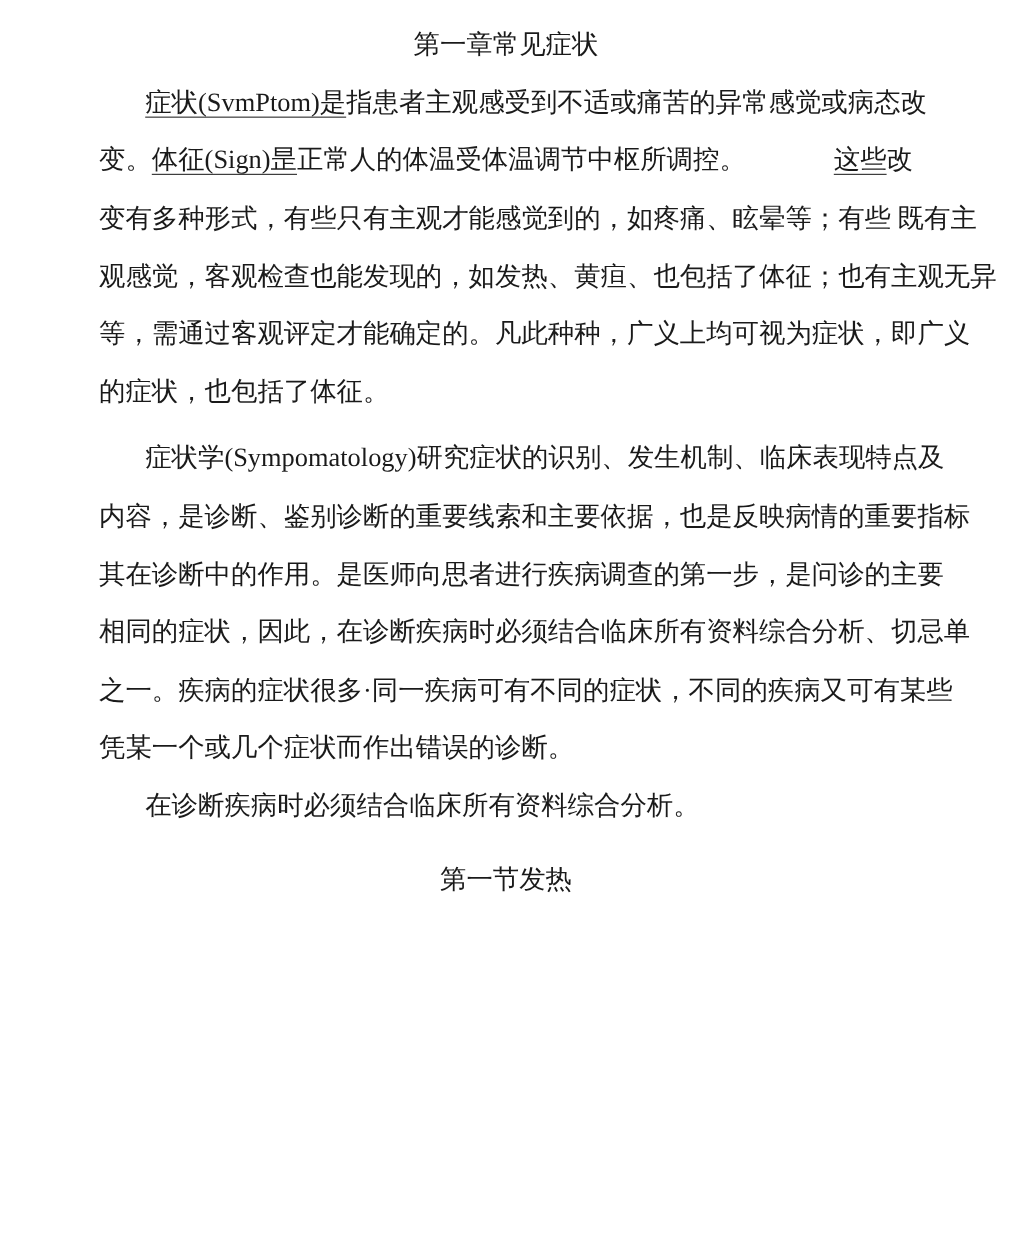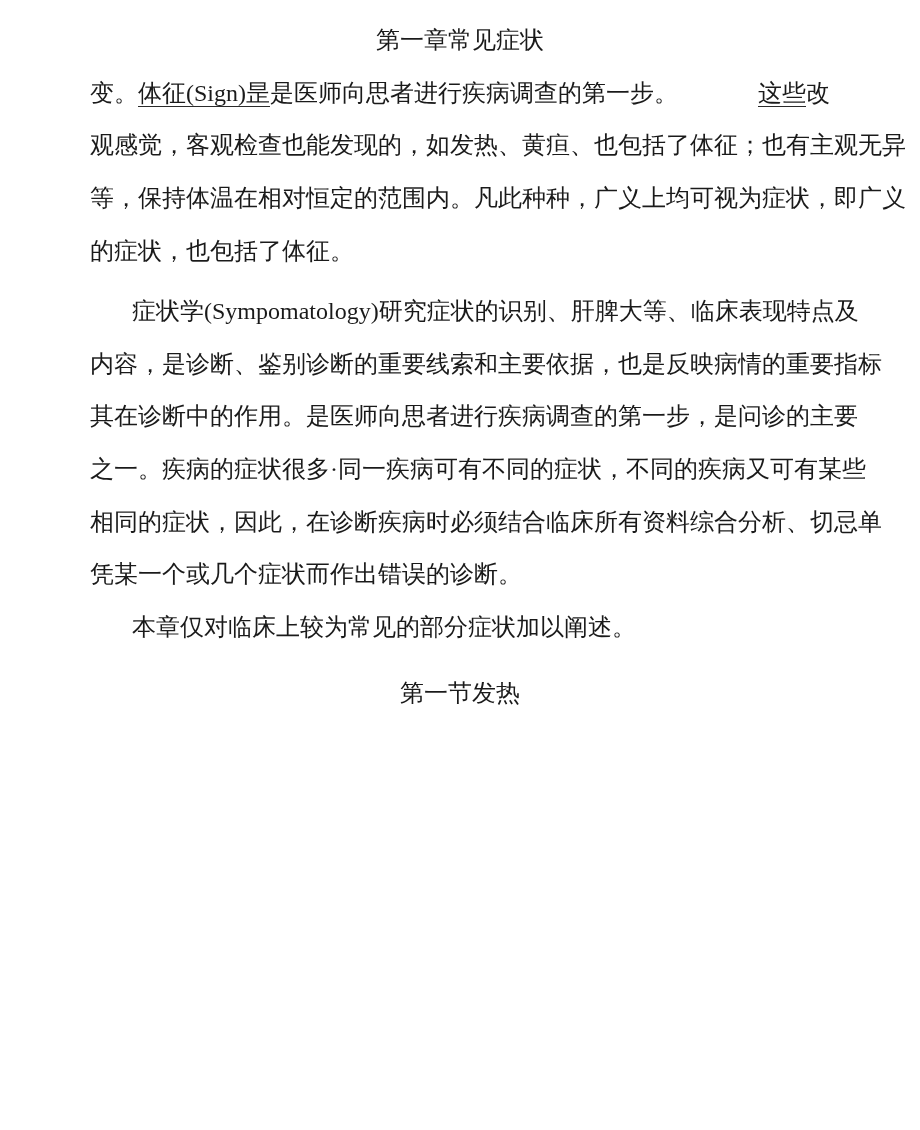--- a/index.html
+++ b/index.html
@@ -47,33 +47,35 @@
 </style>
 </head>
 <body>
 
 <div class="page">
   <div class="doc" id="doc-body">
       <div class="block block-heading">
         <div class="line"><span class="seg">第一章常见症状</span></div>
       </div>
       <div class="block block-paragraph">
-        <div class="line"><span class="seg">变。</span><span class="seg u">体征(Sign)昰</span><span class="seg">是医师向思者进行疾病调查的第一步。</span><span class="gap" style="width: 96px;"></span><span class="seg u">这些</span><span class="seg">改</span></div>
+        <div class="line indent"><span class="seg u">症状(SvmPtom)是</span><span class="seg">指患者主观感受到不适或痛苦的异常感觉或病态改</span></div>
+        <div class="line"><span class="seg">变。</span><span class="seg u">体征(Sign)昰</span><span class="seg">正常人的体温受体温调节中枢所调控。</span><span class="gap" style="width: 96px;"></span><span class="seg u">这些</span><span class="seg">改</span></div>
+        <div class="line"><span class="seg">变有多种形式，有些只有主观才能感觉到的，如疼痛、眩晕等；有些 既有主</span></div>
         <div class="line"><span class="seg">观感觉，客观检查也能发现的，如发热、黄疸、也包括了体征；也有主观无异</span></div>
-        <div class="line"><span class="seg">等，保持体温在相对恒定的范围内。凡此种种，广义上均可视为症状，即广义</span></div>
+        <div class="line"><span class="seg">等，需通过客观评定才能确定的。凡此种种，广义上均可视为症状，即广义</span></div>
         <div class="line"><span class="seg">的症状，也包括了体征。</span></div>
       </div>
       <div class="block block-paragraph">
-        <div class="line indent"><span class="seg">症状学(Sympomatology)研究症状的识别、肝脾大等、临床表现特点及</span></div>
+        <div class="line indent"><span class="seg">症状学(Sympomatology)研究症状的识别、发生机制、临床表现特点及</span></div>
         <div class="line"><span class="seg">内容，是诊断、鉴别诊断的重要线索和主要依据，也是反映病情的重要指标</span></div>
         <div class="line"><span class="seg">其在诊断中的作用。是医师向思者进行疾病调查的第一步，是问诊的主要</span></div>
+        <div class="line"><span class="seg">相同的症状，因此，在诊断疾病时必须结合临床所有资料综合分析、切忌单</span></div>
         <div class="line"><span class="seg">之一。疾病的症状很多·同一疾病可有不同的症状，不同的疾病又可有某些</span></div>
-        <div class="line"><span class="seg">相同的症状，因此，在诊断疾病时必须结合临床所有资料综合分析、切忌单</span></div>
         <div class="line"><span class="seg">凭某一个或几个症状而作出错误的诊断。</span></div>
       </div>
       <div class="block block-paragraph">
-        <div class="line indent"><span class="seg">本章仅对临床上较为常见的部分症状加以阐述。</span></div>
+        <div class="line indent"><span class="seg">在诊断疾病时必须结合临床所有资料综合分析。</span></div>
       </div>
       <div class="block block-heading">
         <div class="line"><span class="seg">第一节发热</span></div>
       </div>
     </div>
 </div>
 
 </body></html>

